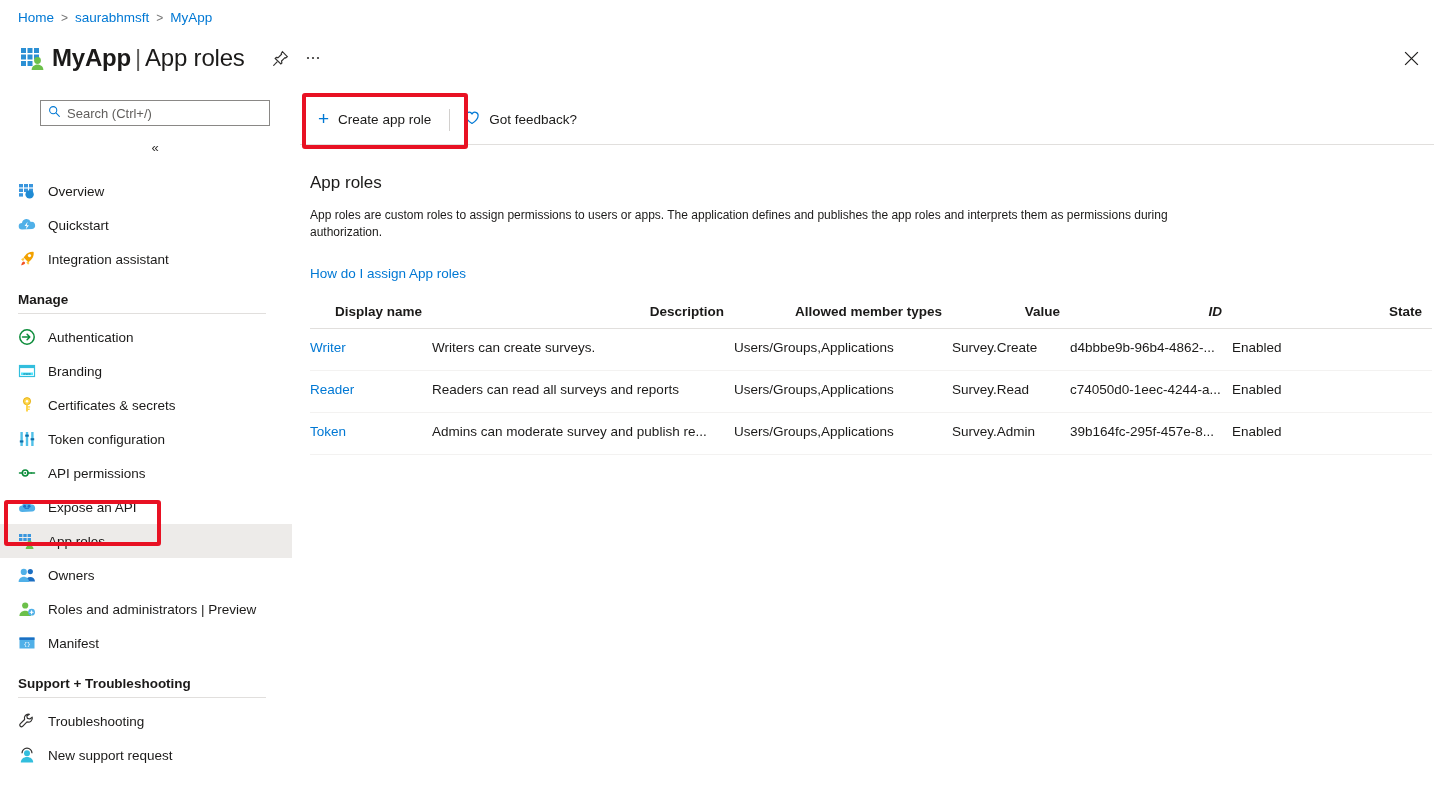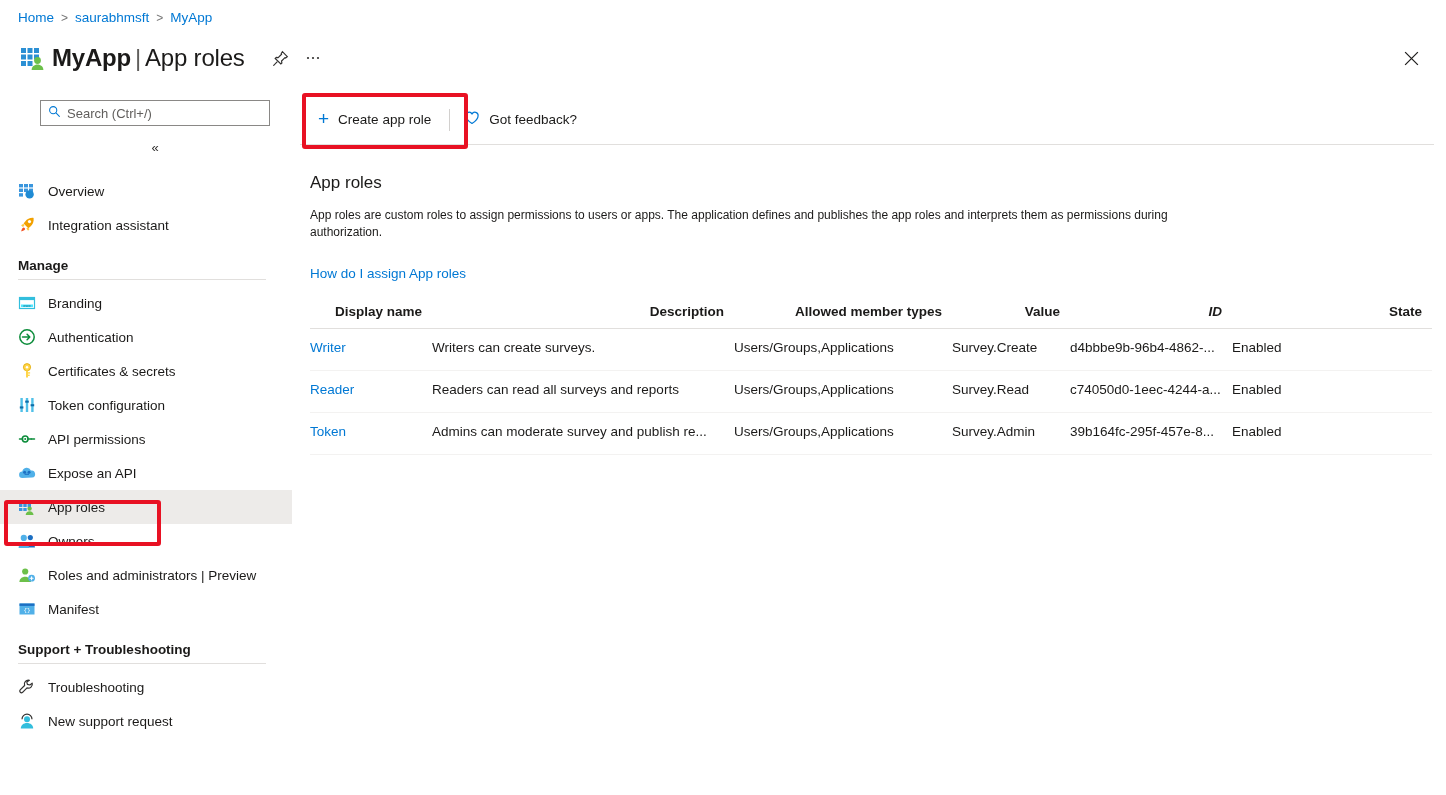--- a/index.html
+++ b/index.html
@@ -254,57 +254,66 @@
               <rect x="6" y="6.6" width="4" height="3.4"></rect>
               <rect x="11" y="6.6" width="4" height="3.4"></rect>
             <rect x="1" y="11.2" width="4" height="3.4"></rect>
           </g>
           <circle cx="11.6" cy="12.4" r="4.2" fill="#1f8bd4"></circle>
         </svg>
       </span>
       <span class="nav-label">Overview</span>
     </div>
 
+    <div class="nav-item">
+      <span class="nav-ico">
+        <svg width="18" height="18" viewBox="0 0 18 18">
+          <path d="M4 13.5a3.3 3.3 0 010-6.6 4.6 4.6 0 018.8-1 3.6 3.6 0 011.4 7.1z" fill="#50b0e8"></path>
+          <path d="M9.6 5.8l-3 4.1h2.1l-1 3.6 3.2-4.3H8.8z" fill="#fff"></path>
+        </svg>
+      </span>
+      <span class="nav-label">Quickstart</span>
+    </div>
 
     <div class="nav-item">
       <span class="nav-ico">
         <svg width="18" height="18" viewBox="0 0 18 18">
           <path d="M15.6 1.9c-3.3-.4-6.3 1-8.4 3.5L5.6 7.6l4.7 4.7 1.9-1.6c2.6-2.1 3.9-5.2 3.4-8.8z" fill="#f2a100"></path>
           <path d="M5.5 7.7L3.1 9.2l1.7 1.7 1.6-1.1zM8.3 12.6l1.6-1.2 1.6 1.7-1.4 1.7z" fill="#ffc83d"></path>
           <path d="M4.6 12.1c-.9.9-1.4 3.4-1.4 3.4s2.5-.5 3.4-1.4a1.4 1.4 0 10-2-2z" fill="#f35325"></path>
           <circle cx="11.5" cy="5.6" r="1.6" fill="#fff"></circle>
         </svg>
       </span>
       <span class="nav-label">Integration assistant</span>
     </div>
   </div>
 
   <div class="nav-group">Manage</div>
   <div class="nav-rule"></div>
 
   <div class="nav-item">
     <span class="nav-ico">
       <svg width="18" height="18" viewBox="0 0 18 18">
+        <circle cx="9" cy="9" r="7.2" fill="none" stroke="#0b8c3a" stroke-width="1.5"></circle>
+        <path d="M4.5 9h7m-2.4-2.7L11.8 9l-2.7 2.7" fill="none" stroke="#0b8c3a" stroke-width="1.5" stroke-linecap="round" stroke-linejoin="round"></path>
+      </svg>
+    </span>
+    <span class="nav-label">Authentication</span>
+  </div>
+
+  <div class="nav-item">
+    <span class="nav-ico">
+      <svg width="18" height="18" viewBox="0 0 18 18">
         <rect x="1.5" y="3.5" width="15" height="11" fill="#fff" stroke="#32bedd" stroke-width="1.2"></rect>
         <rect x="1.5" y="3.5" width="15" height="2.6" fill="#32bedd"></rect>
         <rect x="3" y="10.5" width="12" height="2.6" fill="#50e6ff"></rect>
         <text x="9" y="12.8" font-size="3.4" fill="#0a6b8a" text-anchor="middle" font-family="Liberation Sans">www</text>
       </svg>
     </span>
     <span class="nav-label">Branding</span>
-  </div>
-
-  <div class="nav-item">
-    <span class="nav-ico">
-      <svg width="18" height="18" viewBox="0 0 18 18">
-        <circle cx="9" cy="9" r="7.2" fill="none" stroke="#0b8c3a" stroke-width="1.5"></circle>
-        <path d="M4.5 9h7m-2.4-2.7L11.8 9l-2.7 2.7" fill="none" stroke="#0b8c3a" stroke-width="1.5" stroke-linecap="round" stroke-linejoin="round"></path>
-      </svg>
-    </span>
-    <span class="nav-label">Authentication</span>
   </div>
 
   <div class="nav-item">
     <span class="nav-ico">
       <svg width="18" height="18" viewBox="0 0 18 18">
         <circle cx="9" cy="5.2" r="3.6" fill="#ffd54a" stroke="#e0a800" stroke-width="0.8"></circle>
         <circle cx="9" cy="5.2" r="1.2" fill="#fff"></circle>
         <path d="M8 8.4h2v7.2H8z" fill="#ffd54a"></path>
         <rect x="10" y="10.2" width="2.1" height="1.4" fill="#ffd54a"></rect>
         <rect x="10" y="12.6" width="1.7" height="1.4" fill="#ffd54a"></rect>

